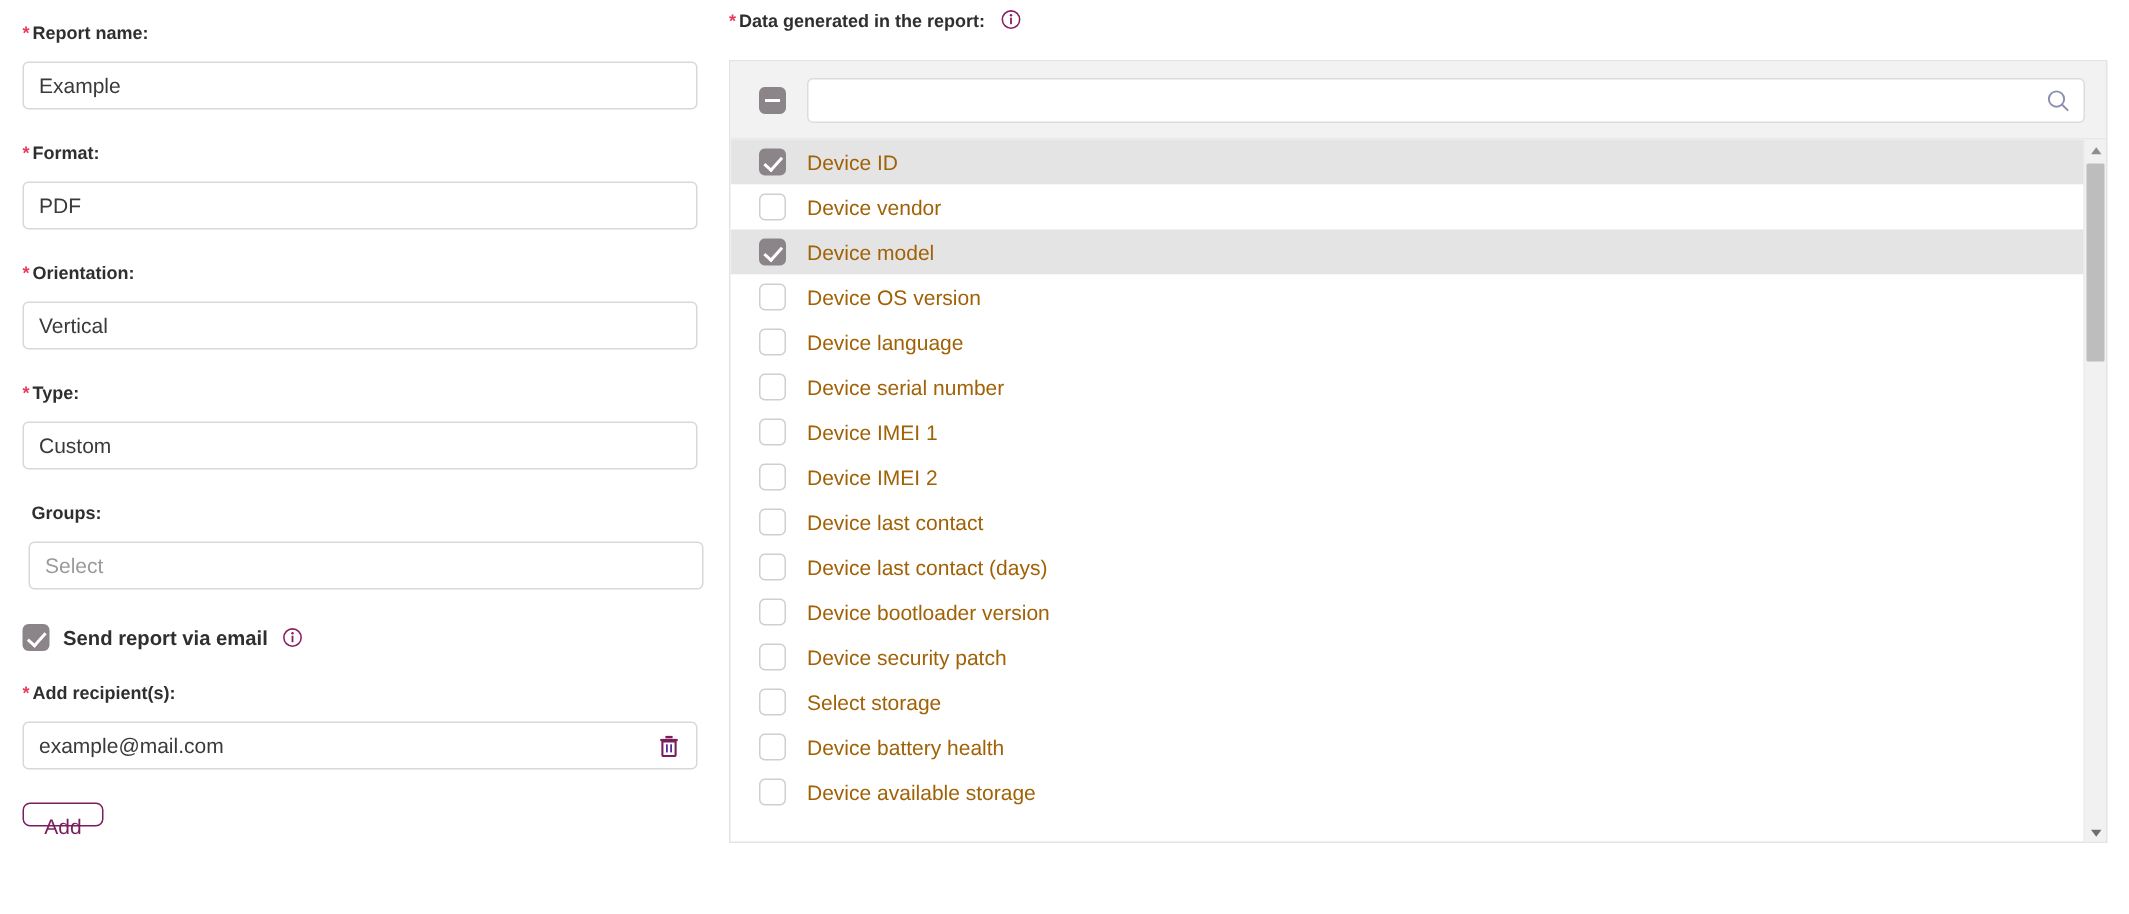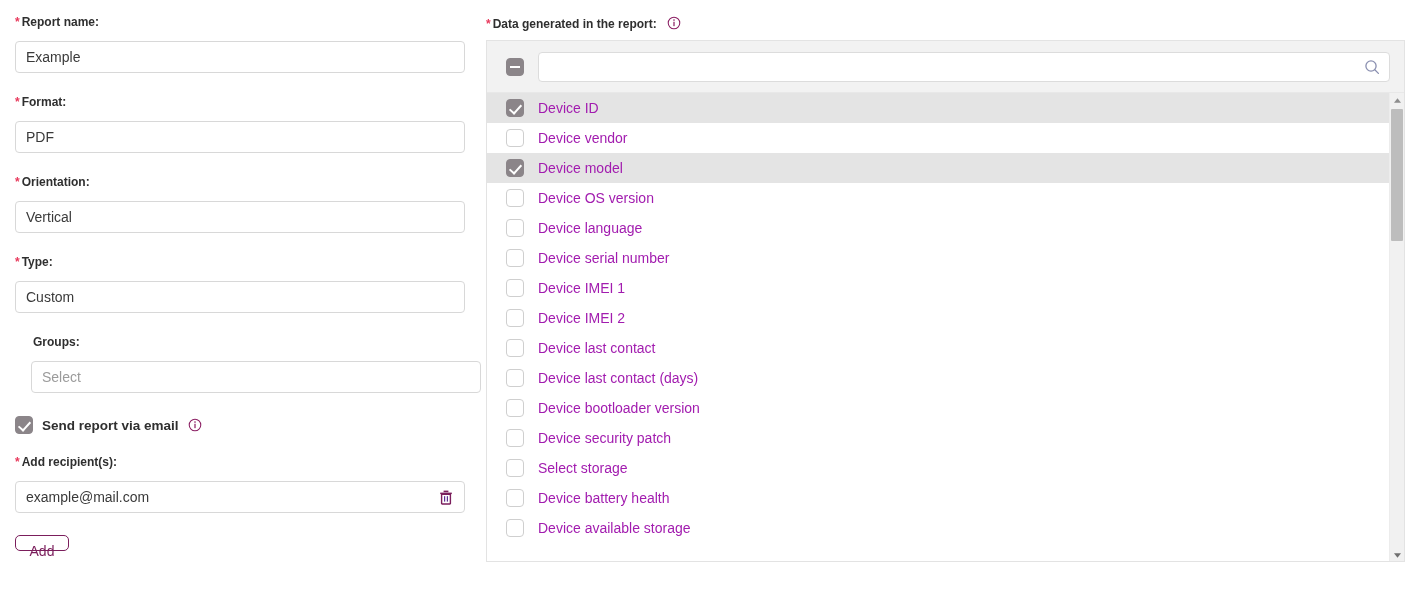--- a/index.html
+++ b/index.html
@@ -256,21 +256,21 @@
     display: flex;
     align-items: center;
     padding-left: 19px;
     gap: 14px;
     background: #ffffff;
     cursor: pointer;
   }
   .opt-row.selected { background: #e4e4e4; }
   .opt-row .opt-label {
     font-size: 14px;
-    color: #a21caf;
+    color: #a16207;
     line-height: 1;
     white-space: nowrap;
   }
 
   
   .scrollbar {
     position: absolute;
     right: 0;
     top: 0;
     width: 15px;
@@ -343,21 +343,21 @@
       <div class="select-wrap" style="margin-top:13px;">
         <div class="select-box">Custom</div>
         <span class="chev">
           <svg viewBox="0 0 16 16" width="16" height="16">
               <path d="M3 5.5 L8 10.5 L13 5.5" fill="none" stroke="#1f1f1f" stroke-width="2" stroke-linecap="round" stroke-linejoin="round"></path>
             </svg>
         </span>
       </div>
     </div>
 
-    <div class="field-group" style="position:absolute;top:336px;left:16px;">
+    <div class="field-group" style="position:absolute;top:336px;left:4px;">
       <div class="field-label"><span class="req-star"></span><span>Groups:</span></div>
       <div class="select-wrap" style="margin-top:13px;">
         <div class="select-box placeholder">Select</div>
         <span class="chev">
           <svg viewBox="0 0 16 16" width="16" height="16">
               <path d="M3 5.5 L8 10.5 L13 5.5" fill="none" stroke="#1f1f1f" stroke-width="2" stroke-linecap="round" stroke-linejoin="round"></path>
             </svg>
         </span>
       </div>
     </div>
@@ -390,21 +390,21 @@
           </span>
         </button>
       </div>
     </div>
 
     <button class="add-btn" style="position:absolute;top:535px;left:0;">Add</button>
   </div>
 
   <div class="right-col">
 
-    <div class="field-label" style="position:absolute;top:16px;left:0;">
+    <div class="field-label" style="position:absolute;top:6px;left:0;">
       <span class="req-star">*</span><span>Data generated in the report:</span>
       <span class="info-icon" style="margin-left:7px;">
         <svg viewBox="0 0 16 16" width="14" height="14">
           <circle cx="8" cy="8" r="6.6" fill="none" stroke="#8b1f63" stroke-width="1.2"></circle>
           <circle cx="8" cy="4.7" r="0.95" fill="#8b1f63"></circle>
           <rect x="7.3" y="6.6" width="1.4" height="5" fill="#8b1f63"></rect>
         </svg>
       </span>
     </div>
 

